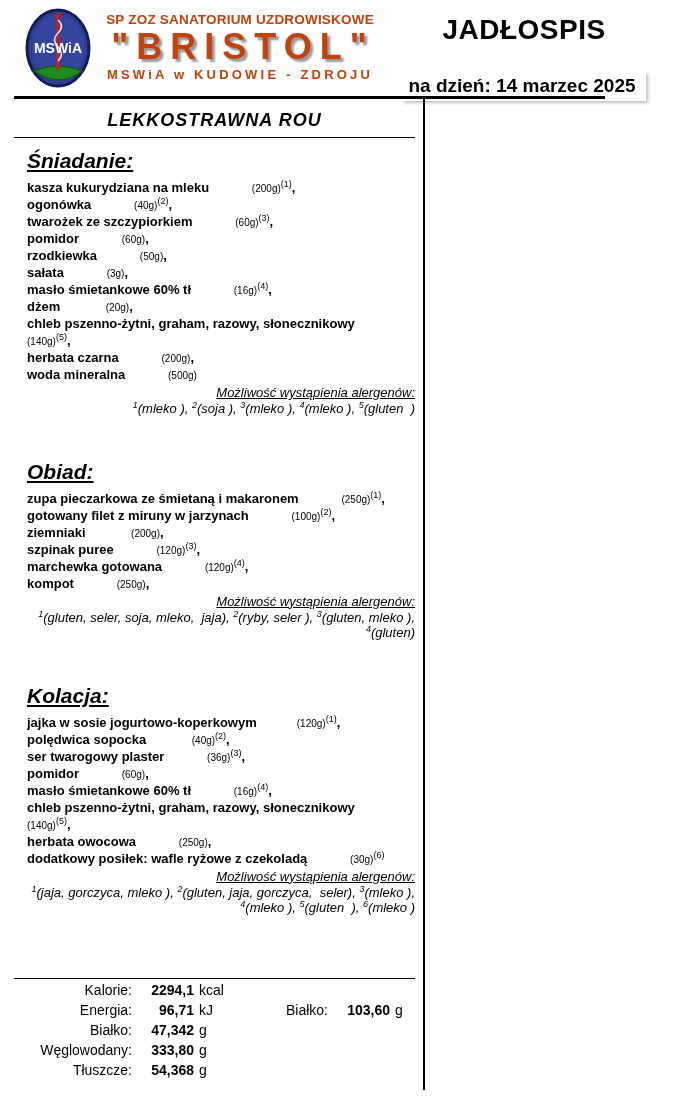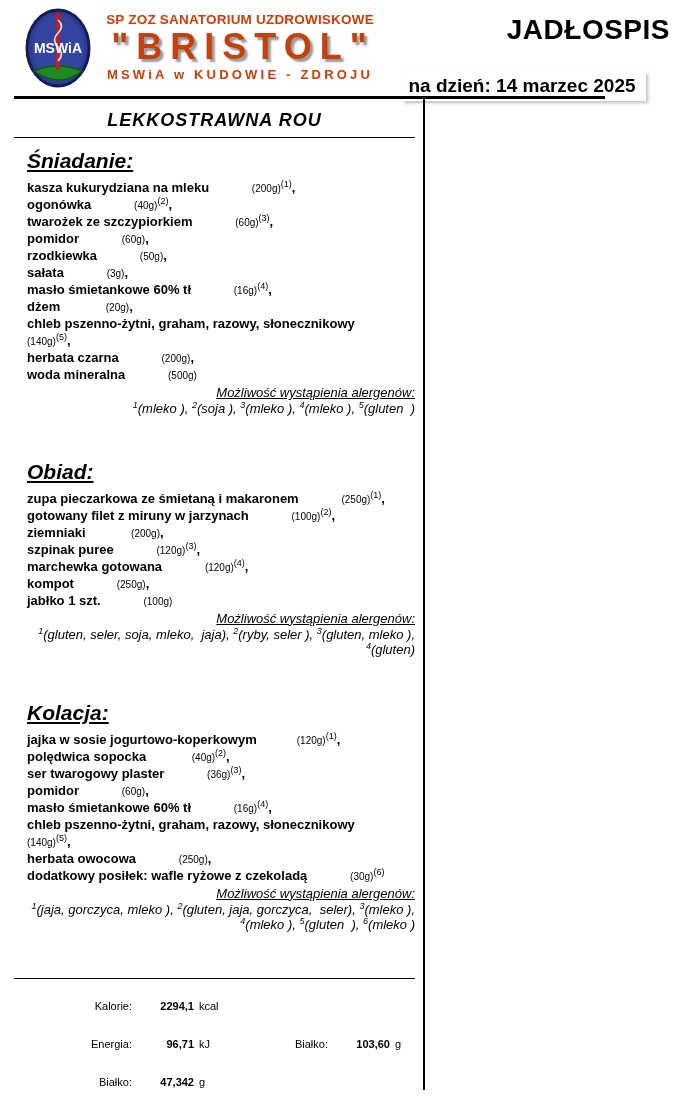--- a/index.html
+++ b/index.html
@@ -7,21 +7,21 @@
   .page { position:relative; width:692px; height:1116px; background:#fff; overflow:hidden; }
 
   
   .logo { position:absolute; left:24px; top:7px; width:70px; height:85px; }
   .org-block { position:absolute; left:95px; top:12px; width:290px; text-align:center; color:#c2410c; }
   .org-line1 { font-size:13.5px; font-weight:bold; letter-spacing:0.2px; white-space:nowrap; }
   .org-name  { font-size:36px; font-weight:bold; letter-spacing:8px; line-height:1.1;
                text-shadow:3px 3px 2px #9a9a9a; white-space:nowrap; margin-left:6px; }
   .org-line2 { font-size:13px; font-weight:bold; letter-spacing:3.2px; white-space:nowrap; }
   .doc-block { position:absolute; left:378px; top:14px; width:292px; text-align:center; }
-  .doc-title { font-size:28px; font-weight:bold; letter-spacing:0.5px; color:#000;text-align:right; }
+  .doc-title { font-size:28px; font-weight:bold; letter-spacing:0.5px; color:#000; }
   .doc-date  { display:inline-block; margin-top:26px; font-size:19px; font-weight:bold;
                background:#fff; padding:3px 10px 4px 6px; box-shadow:2px 2px 3px rgba(0,0,0,0.25); }
 
   
   .rule-thick { position:absolute; left:14px; top:96px; width:591px; height:3px; background:#000; }
   .vline      { position:absolute; left:423px; top:99px; width:2px; height:991px; background:#000; }
 
   
   .column { position:absolute; left:14px; top:104px; width:401px; }
   .diet-title { text-align:center; font-size:18px; font-weight:bold; font-style:italic;
@@ -36,21 +36,21 @@
   .portion { font-size:10px; font-weight:normal;padding-left:40px; }
   .item sup { font-size:9px; font-weight:normal; line-height:0; }
   .allergen-heading { font-size:13px; font-style:italic; text-decoration:underline;
                       text-align:right; line-height:16px; margin-top:1px; }
   .allergen-line { font-size:13px; font-style:italic; text-align:right; line-height:15.5px; white-space:pre-wrap; }
   .allergen-line sup { font-size:9px; line-height:0; }
 
   
   .nut-block { position:absolute; left:14px; top:978px; width:401px; }
   .nut-rule { height:1px; background:#000; }
-  .nut-row { position:relative; margin-top:21px; height:17px; font-size:11px; white-space:nowrap; }
+  .nut-row { position:relative; margin-top:3px; height:17px; font-size:14px; white-space:nowrap; }
   .nut-label { display:inline-block; width:118px; text-align:right; }
   .nut-value { display:inline-block; width:62px; text-align:right; font-weight:bold; }
   .nut-unit  { margin-left:5px; }
   .nut-extra { position:absolute; left:252px; top:0; }
   .nut-extra .nut-label2 { display:inline-block; width:62px; text-align:right; }
   .nut-extra .nut-value  { width:62px; }
 </style>
 </head>
 <body>
 
@@ -104,21 +104,20 @@
         </section>
         <section class="meal">
           <h3 class="meal-heading">Obiad:</h3>
           <div class="items">
             <div class="item"><span>zupa pieczarkowa ze śmietaną i makaronem</span><span class="portion"> (250g)</span><sup>(1)</sup><span>,</span></div>
             <div class="item"><span>gotowany filet z miruny w jarzynach</span><span class="portion"> (100g)</span><sup>(2)</sup><span>,</span></div>
             <div class="item"><span>ziemniaki</span><span class="portion">  (200g)</span><span>,</span></div>
             <div class="item"><span>szpinak puree</span><span class="portion"> (120g)</span><sup>(3)</sup><span>,</span></div>
             <div class="item"><span>marchewka gotowana</span><span class="portion"> (120g)</span><sup>(4)</sup><span>,</span></div>
             <div class="item"><span>kompot</span><span class="portion"> (250g)</span><span>,</span></div>
-            <div class="item"><span>jabłko 1 szt.</span><span class="portion"> (100g)</span></div>
           </div>
           <div class="allergen-heading">Możliwość wystąpienia alergenów:</div>
           <div class="allergen-line"><sup>1</sup>(gluten, seler, soja, mleko,  jaja), <sup>2</sup>(ryby, seler ), <sup>3</sup>(gluten, mleko ),</div>
           <div class="allergen-line"><sup>4</sup>(gluten)</div>
         </section>
         <section class="meal">
           <h3 class="meal-heading">Kolacja:</h3>
           <div class="items">
             <div class="item"><span>jajka w sosie jogurtowo-koperkowym</span><span class="portion">(120g)</span><sup>(1)</sup><span>,</span></div>
             <div class="item"><span>polędwica sopocka</span><span class="portion">  (40g)</span><sup>(2)</sup><span>,</span></div>

